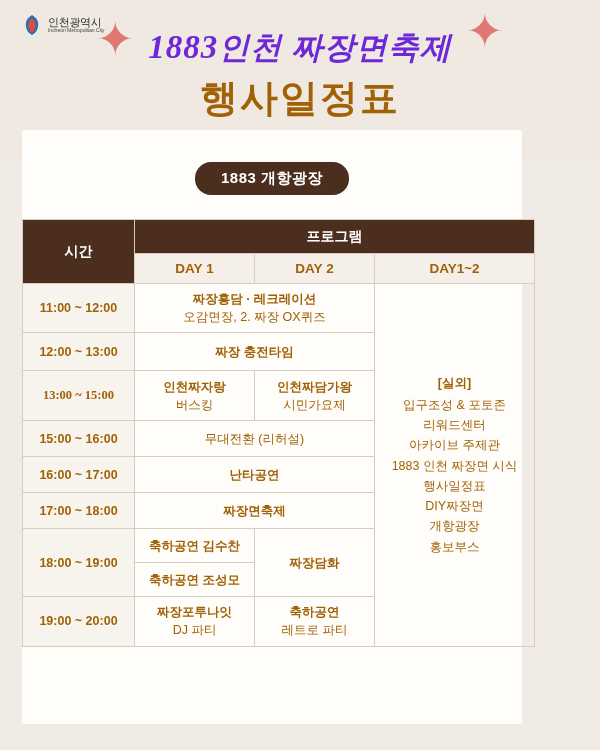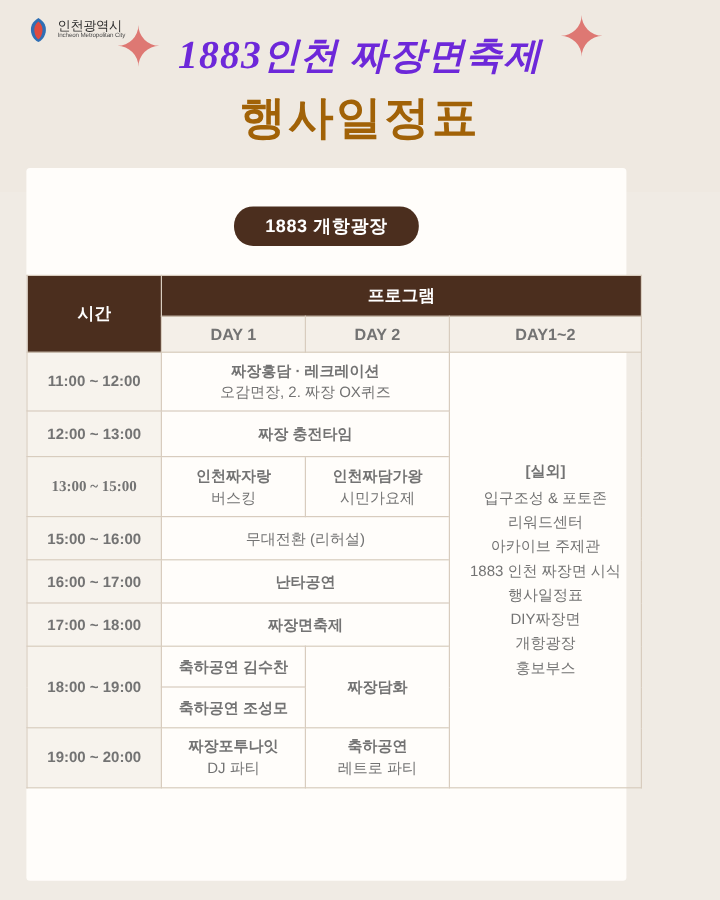--- a/index.html
+++ b/index.html
@@ -85,21 +85,21 @@
     font-size: 46px;
     opacity: 0.75;
     line-height: 1;
   }
   .spark.left  { left: 96px;  top: 16px; }
   .spark.right { right: 96px; top: 8px; }
 
   
   .card {
     position: absolute;
-    top: 140px; left: 22px;
+    top: 130px; left: 22px;
     width: 500px; height: 594px;
     background: #fffdfa;
     border-radius: 3px;
   }
 
   .badge-wrap {
     text-align: center;
     margin-top: 32px;
   }
   .badge {
@@ -118,21 +118,21 @@
     border-collapse: collapse;
     margin: 24px auto 0 auto;
     width: 512px;
     table-layout: fixed;
   }
   table.schedule th,
   table.schedule td {
     border: 1px solid #d8ccbe;
     text-align: center;
     vertical-align: middle;
-    color: #737373;
+    color: #a16207;
   }
   .th-head {
     background: #4b2e1e;
     color: #ffffff !important;
     font-size: 14px;
     font-weight: bold;
     height: 34px;
   }
   .th-sub {
     background: #f4efe8;

